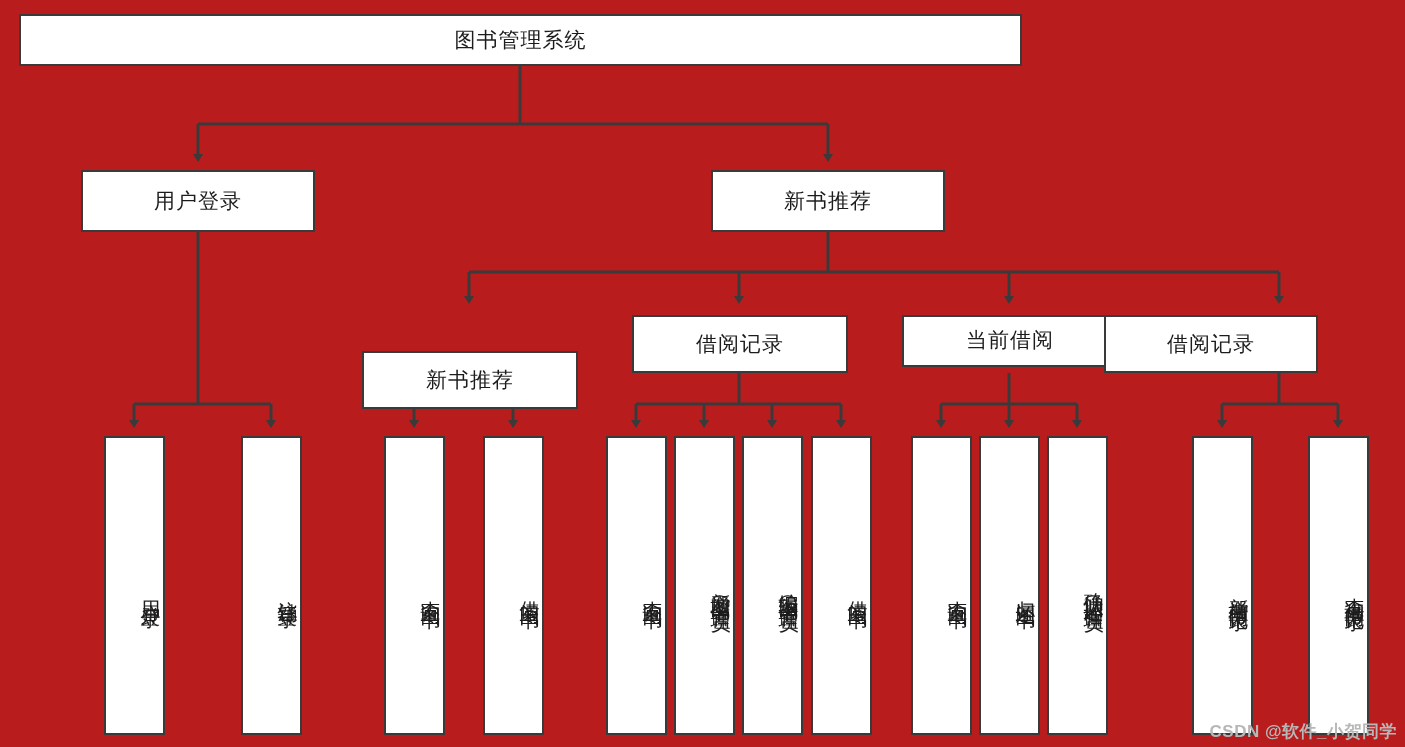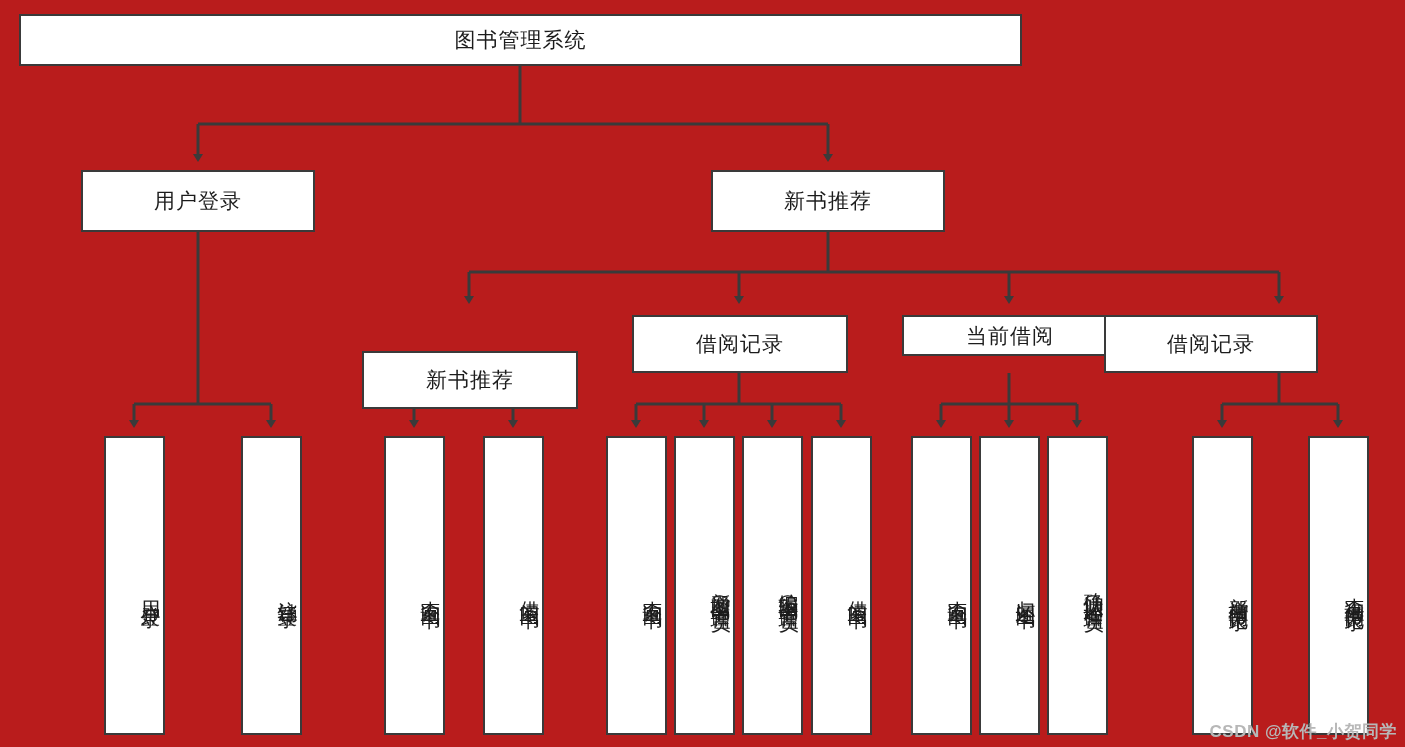--- a/index.html
+++ b/index.html
@@ -139,21 +139,21 @@
   </div>
 
   <div class="node horiz" style="left:362px; top:315px; width:216px; height:58px;margin-top:36px;">
     <span>新书推荐</span>
   </div>
 
   <div class="node horiz" style="left:632px; top:315px; width:216px; height:58px;">
     <span>借阅记录</span>
   </div>
 
-  <div class="node horiz" style="left:902px; top:315px; width:216px; height:41px;">
+  <div class="node horiz" style="left:902px; top:315px; width:216px; height:52px;font-family:Liberation Serif, serif;">
     <span>当前借阅</span>
   </div>
 
   <div class="node horiz" style="left:1104px; top:315px; width:214px; height:58px;">
     <span>借阅记录</span>
   </div>
 
   <div class="node vert" style="left:104px; top:436px; width:61px; height:299px;">
     <span class="vtext">用户登录</span>
   </div>

